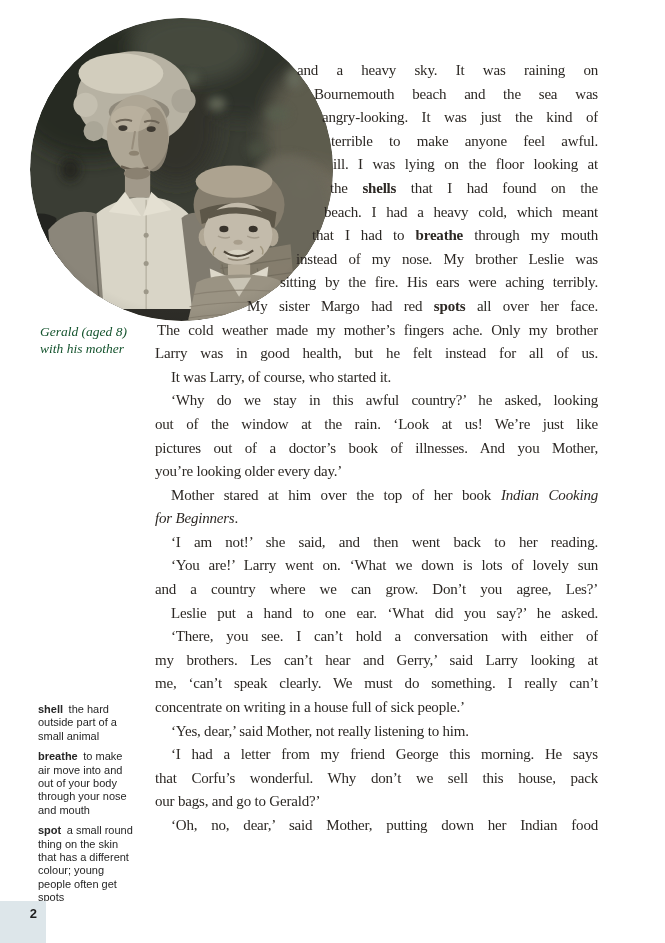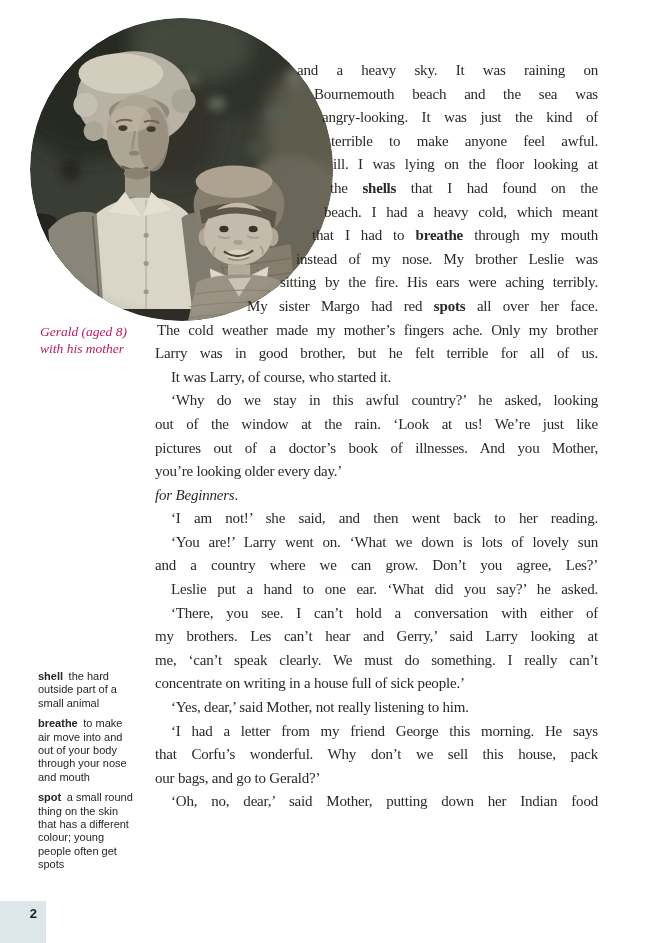--- a/index.html
+++ b/index.html
@@ -9,35 +9,35 @@
   }
   
   .photo{
     position:absolute; left:30px; top:18px; width:303px; height:303px;
     border-radius:50%; overflow:hidden;
   }
   .photo svg{display:block;}
   
   .caption{
     position:absolute; left:40px; top:324px; width:112px;
-    font:italic 13.5px/16.5px "Liberation Serif", serif; color:#be185d;
+    font:italic 13.5px/16.5px "Liberation Serif", serif; color:#14532d;
   }
   
   .story{
     position:absolute; left:155px; top:59px; width:443px;
     font-size:15px; line-height:23.6px; color:#2c2824;
     letter-spacing:-0.2px;
   }
   .bl{height:23.6px; overflow:hidden; text-align:justify; white-space:normal;}
   .bl.j{text-align-last:justify; -moz-text-align-last:justify;}
   .bl b{font-weight:bold;}
   .bl i{font-style:italic;}
   
   .glossary{
-    position:absolute; left:38px; top:670px; width:99px;
+    position:absolute; left:38px; top:703px; width:99px;
     font:11px/13.4px "Liberation Sans", sans-serif; color:#262626;
   }
   .gent{margin-bottom:7px;}
   .gent b{font-weight:bold; letter-spacing:0;}
   
   .pagebox{
     position:absolute; left:0; top:901px; width:46px; height:42px;
     background:#dde6ea;
   }
   .pagebox span{
@@ -183,26 +183,27 @@
       <div class="bl j" style="padding-left: 167px;">angry-looking. It was just the kind of</div>
       <div class="bl j" style="padding-left: 176px;">terrible to make anyone feel awful.</div>
       <div class="bl j" style="padding-left: 178px;">ill. I was lying on the floor looking at</div>
       <div class="bl j" style="padding-left: 175px;">the <b>shells</b> that I had found on the</div>
       <div class="bl j" style="padding-left: 169px;">beach. I had a heavy cold, which meant</div>
       <div class="bl j" style="padding-left: 157px;">that I had to <b>breathe</b> through my mouth</div>
       <div class="bl j" style="padding-left: 141px;">instead of my nose. My brother Leslie was</div>
       <div class="bl j" style="padding-left: 125px;">sitting by the fire. His ears were aching terribly.</div>
       <div class="bl j" style="padding-left: 92px;">My sister Margo had red <b>spots</b> all over her face.</div>
       <div class="bl j" style="padding-left: 2px;">The cold weather made my mother’s fingers ache. Only my brother</div>
-      <div class="bl j" style="padding-left: 0px;">Larry was in good brother, but he felt terrible for all of us.</div>
+      <div class="bl j" style="padding-left: 0px;">Larry was in good health, but he felt instead for all of us.</div>
       <div class="bl" style="padding-left: 16px;">It was Larry, of course, who started it.</div>
       <div class="bl j" style="padding-left: 16px;">‘Why do we stay in this awful country?’ he asked, looking</div>
       <div class="bl j" style="padding-left: 0px;">out of the window at the rain. ‘Look at us! We’re just like</div>
       <div class="bl j" style="padding-left: 0px;">pictures out of a doctor’s book of illnesses. And you Mother,</div>
       <div class="bl" style="padding-left: 0px;">you’re looking older every day.’</div>
+      <div class="bl j" style="padding-left: 16px;">Mother stared at him over the top of her book <i>Indian Cooking</i></div>
       <div class="bl" style="padding-left: 0px;"><i>for Beginners</i>.</div>
       <div class="bl j" style="padding-left: 16px;">‘I am not!’ she said, and then went back to her reading.</div>
       <div class="bl j" style="padding-left: 16px;">‘You are!’ Larry went on. ‘What we down is lots of lovely sun</div>
       <div class="bl j" style="padding-left: 0px;">and a country where we can grow. Don’t you agree, Les?’</div>
       <div class="bl j" style="padding-left: 16px;">Leslie put a hand to one ear. ‘What did you say?’ he asked.</div>
       <div class="bl j" style="padding-left: 16px;">‘There, you see. I can’t hold a conversation with either of</div>
       <div class="bl j" style="padding-left: 0px;">my brothers. Les can’t hear and Gerry,’ said Larry looking at</div>
       <div class="bl j" style="padding-left: 0px;">me, ‘can’t speak clearly. We must do something. I really can’t</div>
       <div class="bl" style="padding-left: 0px;">concentrate on writing in a house full of sick people.’</div>
       <div class="bl" style="padding-left: 16px;">‘Yes, dear,’ said Mother, not really listening to him.</div>

